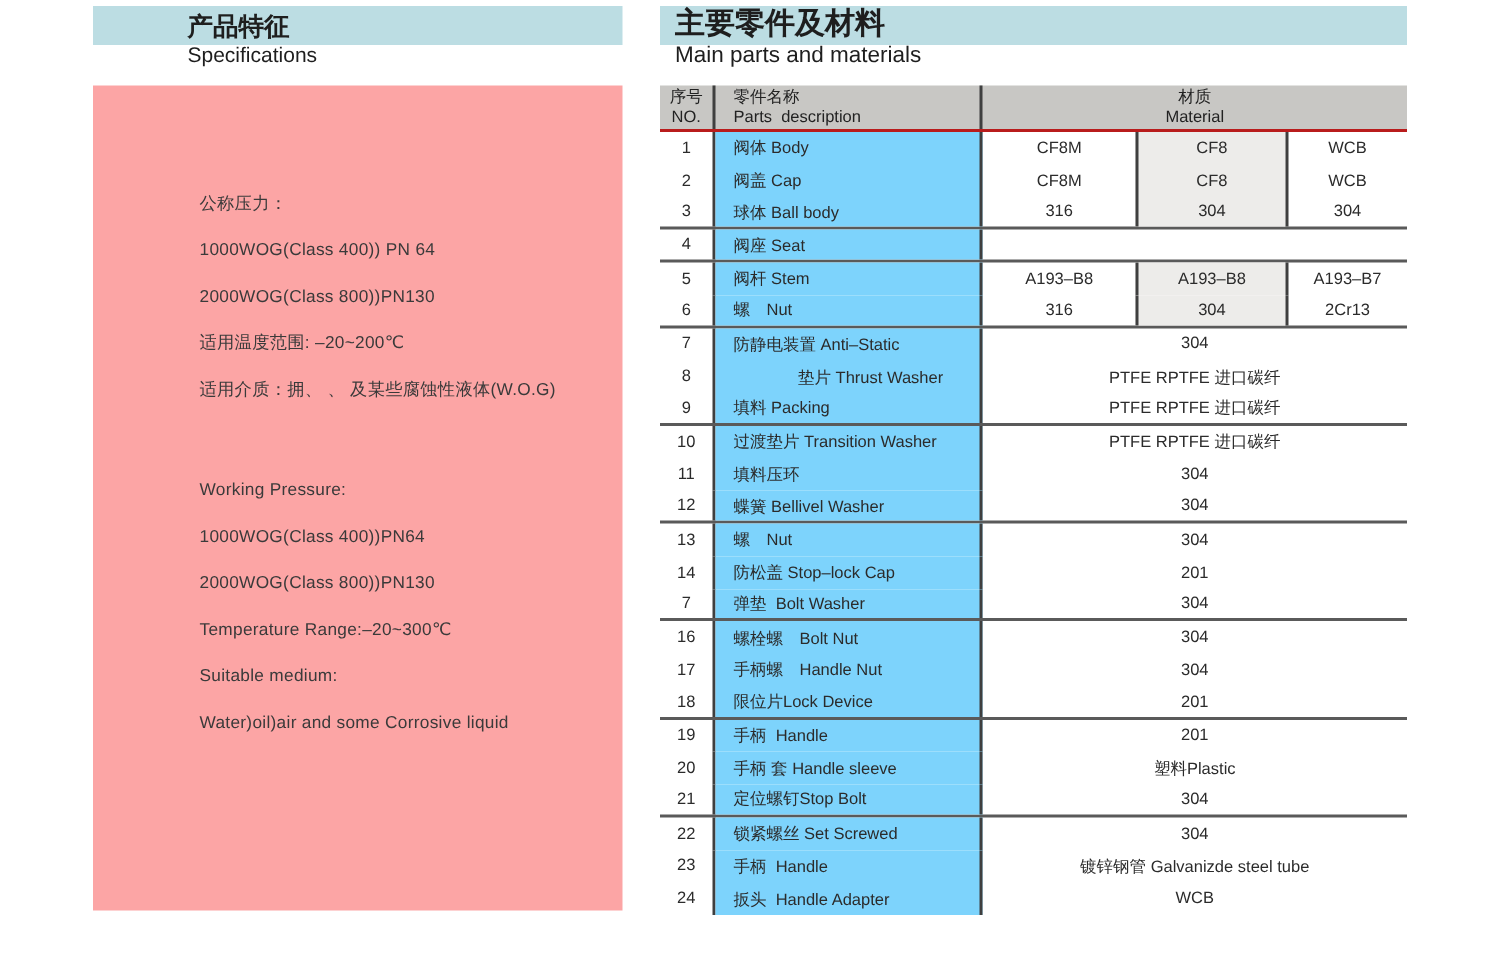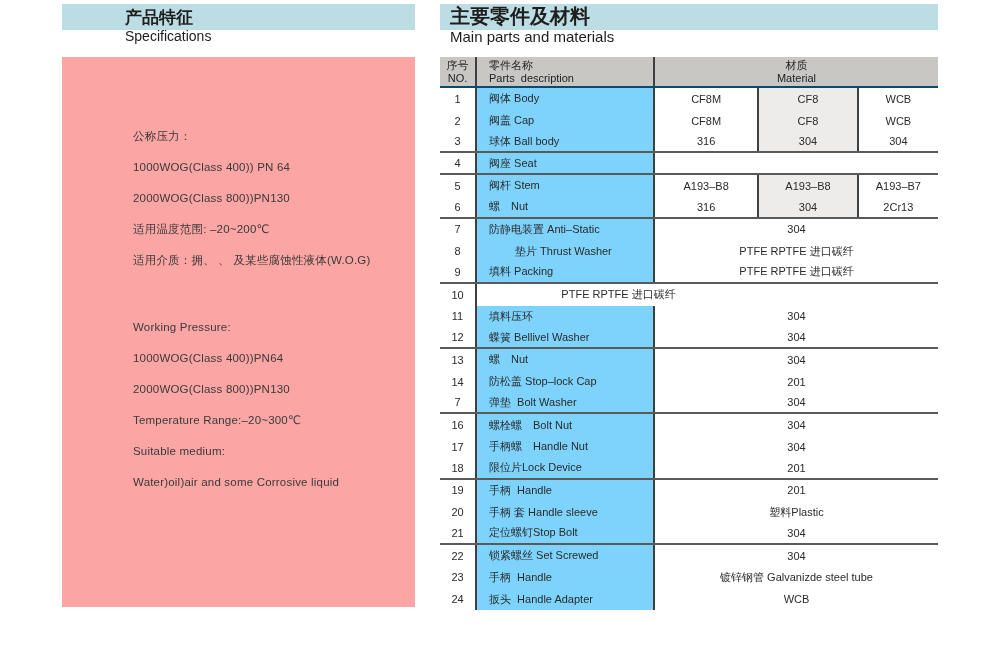--- a/index.html
+++ b/index.html
@@ -21,35 +21,35 @@
   .spec-box { position:absolute; left:62px; top:57px; width:353px; height:550px;
     background:#fca5a5; padding:73px 0 0 71px; }
   .spec-line { height:12px; line-height:12px; margin-bottom:19px; font-size:11.5px;
     color:#3a3a3a; white-space:pre-wrap; letter-spacing:0.2px; }
   .spec-line.gap { margin-top:55px; }
 
   
   .ptable { position:absolute; left:440px; top:57px; width:498px; height:553px;
     font-size:11px; }
   .thead { display:flex; height:31px; background:#c8c7c4;
-    border-bottom:2px solid #0c4a6e; }
+    border-bottom:2px solid #b91c1c; }
   .th { padding-top:2px; line-height:13px; color:#222; }
   .th .zh { font-size:11px; }
   .th .en { font-size:11px; white-space:pre-wrap; }
   .th-no    { width:37px;  border-right:2px solid #3f3f3f; text-align:center; }
   .th-parts { width:178px; border-right:2px solid #3f3f3f; padding-left:12px; }
   .th-mat   { width:283px; text-align:center; }
 
   .trow { display:flex; height:21.75px; }
   .trow.group-end { border-bottom:2px solid #5a5a5a; }
   .c-no { width:37px; border-right:2px solid #3f3f3f; display:flex;
     align-items:center; justify-content:center; }
   .c-name { width:178px; border-right:2px solid #3f3f3f; background:#7dd3fc;
     display:flex; align-items:center; padding-left:12px; white-space:pre-wrap; }
-  .c-name.indent { padding-left:38px; }
+  .c-name.indent { padding-left:55px; }
   .c-mat { width:283px; display:flex; }
   .mcell { display:flex; align-items:center; justify-content:center;
     white-space:pre-wrap; }
   .mcell.single { flex:1; }
   .mcell.w0 { width:107px; }
   .mcell.w1 { width:104px; border-left:2px solid #3f3f3f; background:#edecea; }
   .mcell.w2 { width:85px; border-left:2px solid #3f3f3f; }
 </style>
 </head>
 <body>
@@ -161,20 +161,21 @@
         </div>
         <div class="trow group-end">
           <div class="c-no">9</div>
           <div class="c-name">填料 Packing</div>
           <div class="c-mat">
             <div class="mcell single">PTFE RPTFE 进口碳纤</div>
           </div>
         </div>
         <div class="trow">
           <div class="c-no">10</div>
+          <div class="c-name">过渡垫片 Transition Washer</div>
           <div class="c-mat">
             <div class="mcell single">PTFE RPTFE 进口碳纤</div>
           </div>
         </div>
         <div class="trow">
           <div class="c-no">11</div>
           <div class="c-name">填料压环</div>
           <div class="c-mat">
             <div class="mcell single">304</div>
           </div>

